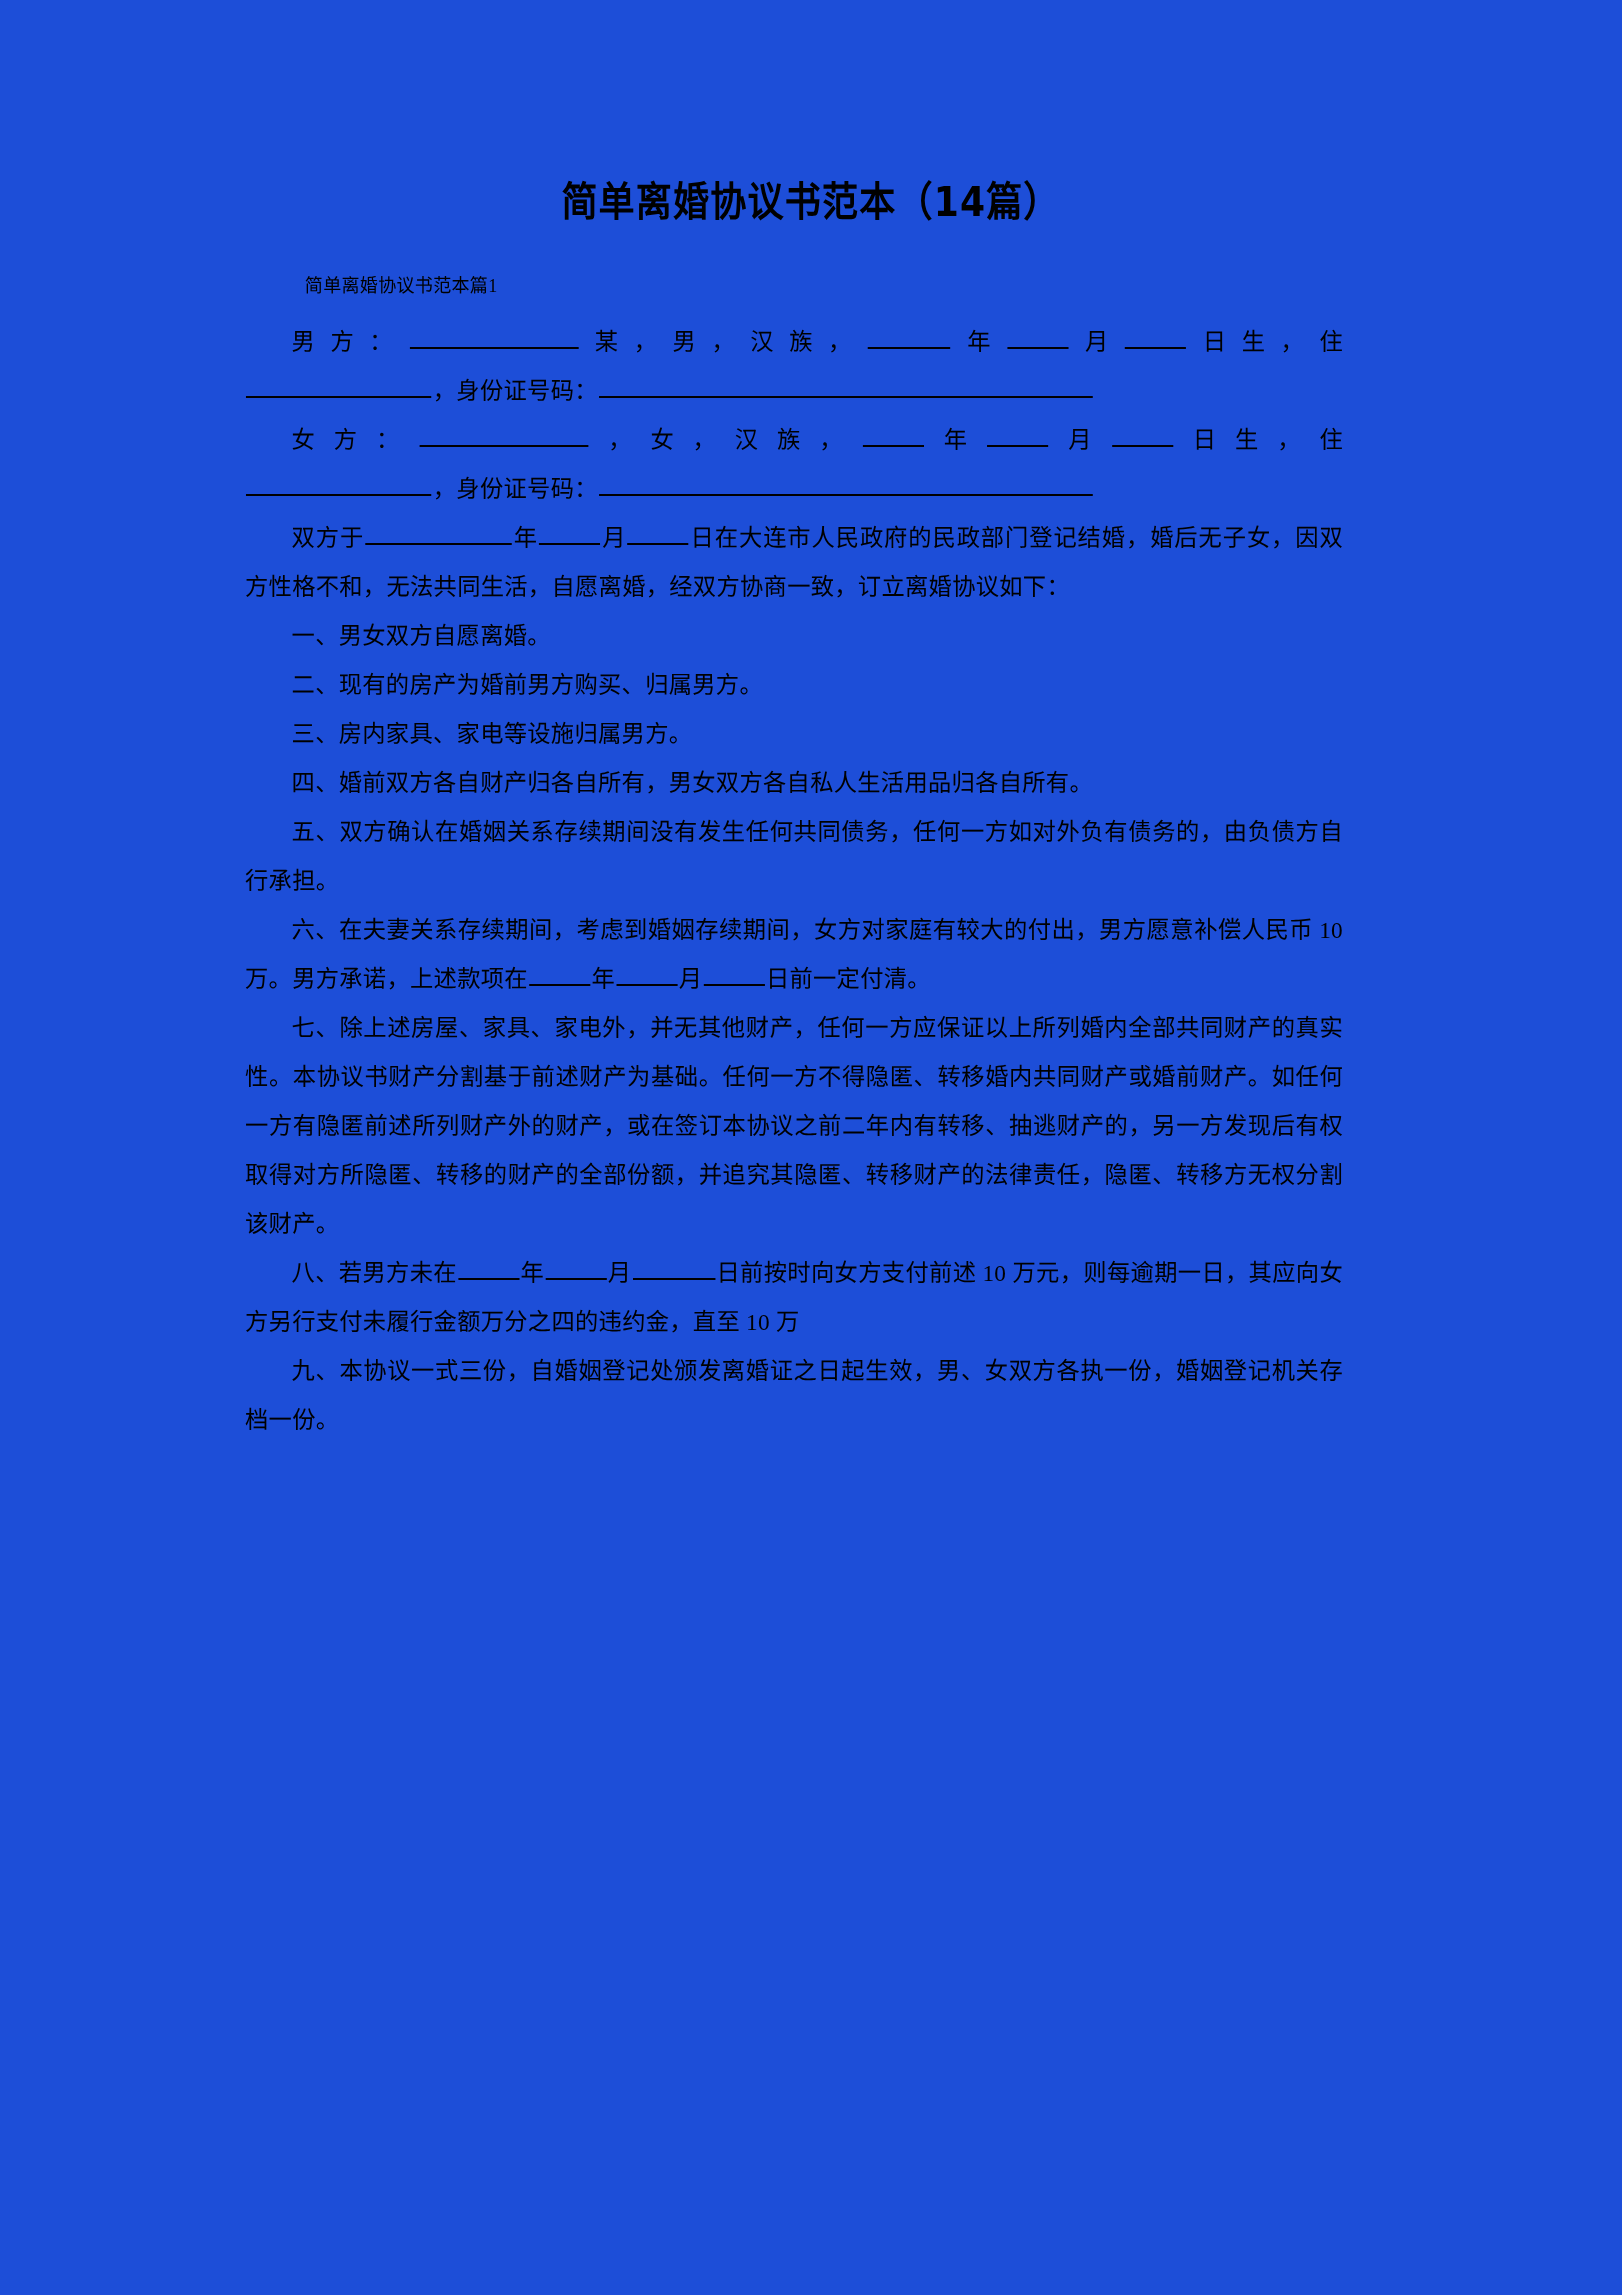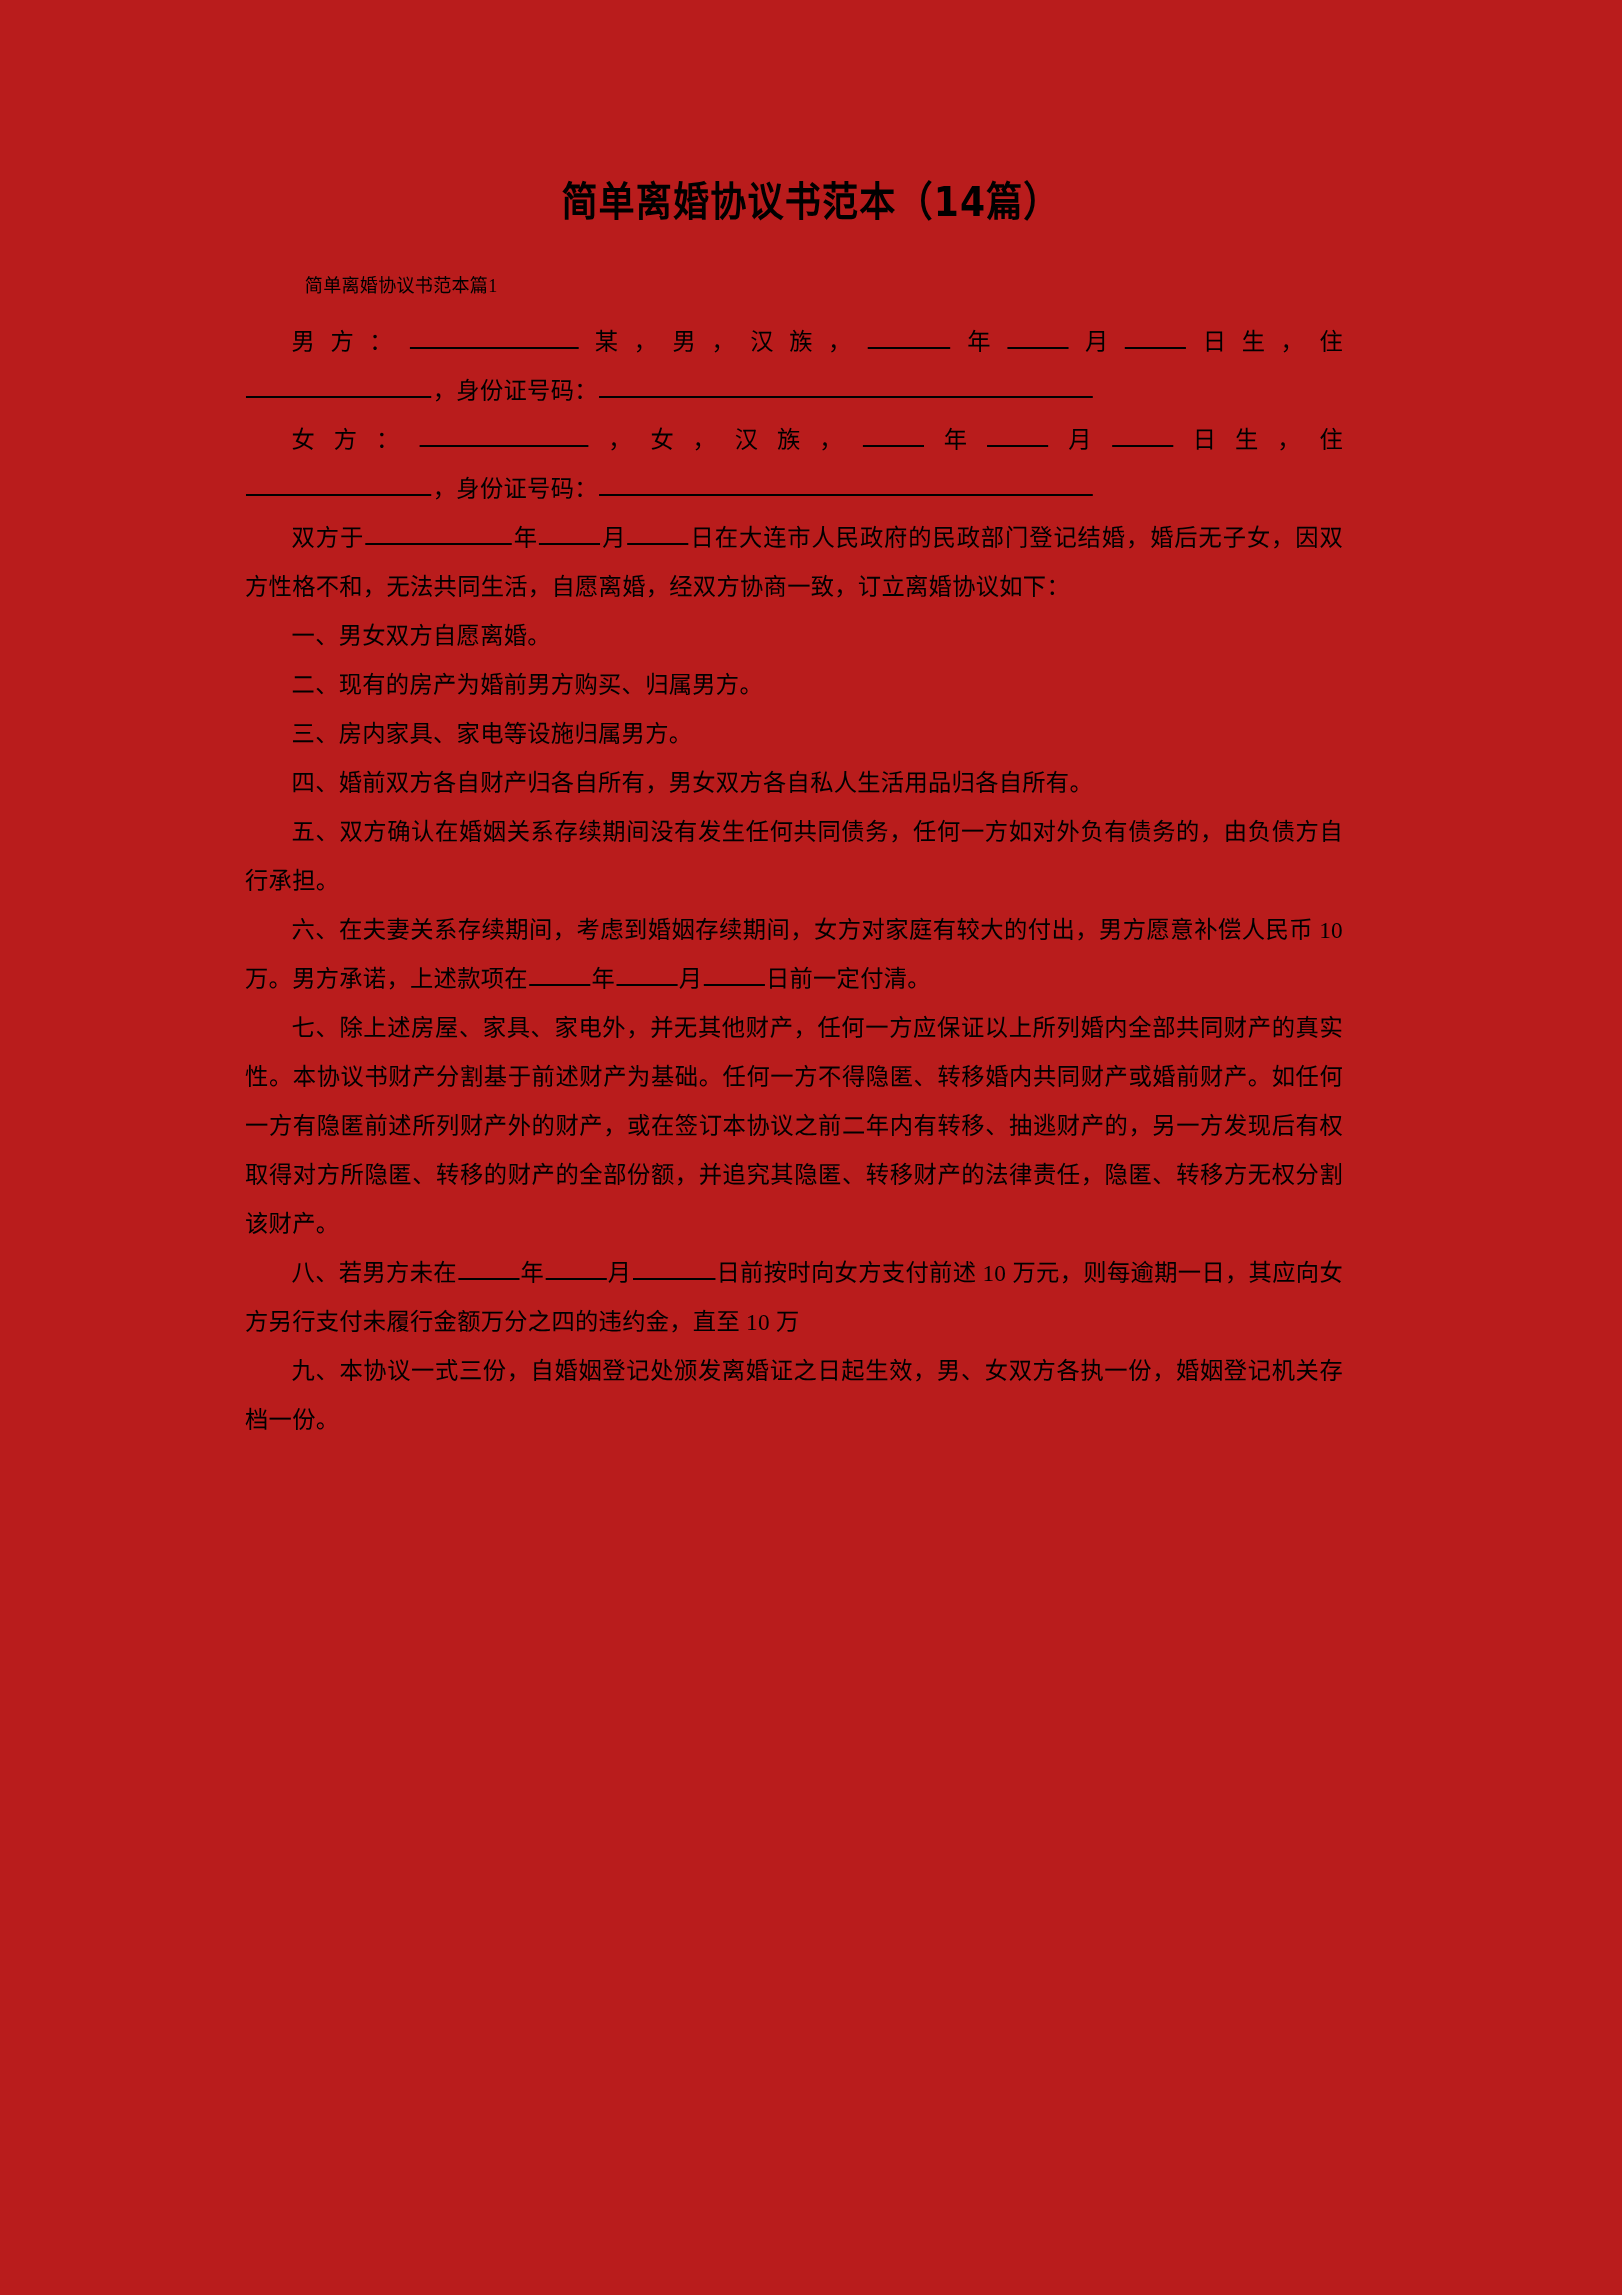--- a/index.html
+++ b/index.html
@@ -82,21 +82,21 @@
   .blank.w-s   { width: 63px; }
   .blank.w-m   { width: 85px; }
   .blank.w-l   { width: 151px; }
   .blank.w-xl  { width: 191px; }
   .blank.w-name{ width: 174px; }
   .blank.w-id  { width: 509px; }
 </style>
 </head>
 <body>
 
-<div class="page" style="background: #b91c1c; color: rgb(0, 0, 0);">
+<div class="page" style="background: #1d4ed8; color: rgb(0, 0, 0);">
   <div class="content">
 
     <h1 class="doc-title">简单离婚协议书范本（14篇）</h1>
 
     <p class="sub-heading">简单离婚协议书范本篇1</p>
 
     <p class="para first spread">
       <span>男方：</span><span class="blank w-name"></span><span>某，男，汉族，</span><span class="blank w-m"></span><span>年</span><span class="blank w-s"></span><span>月</span><span class="blank w-s"></span><span>日生，住</span>
     </p>
 

